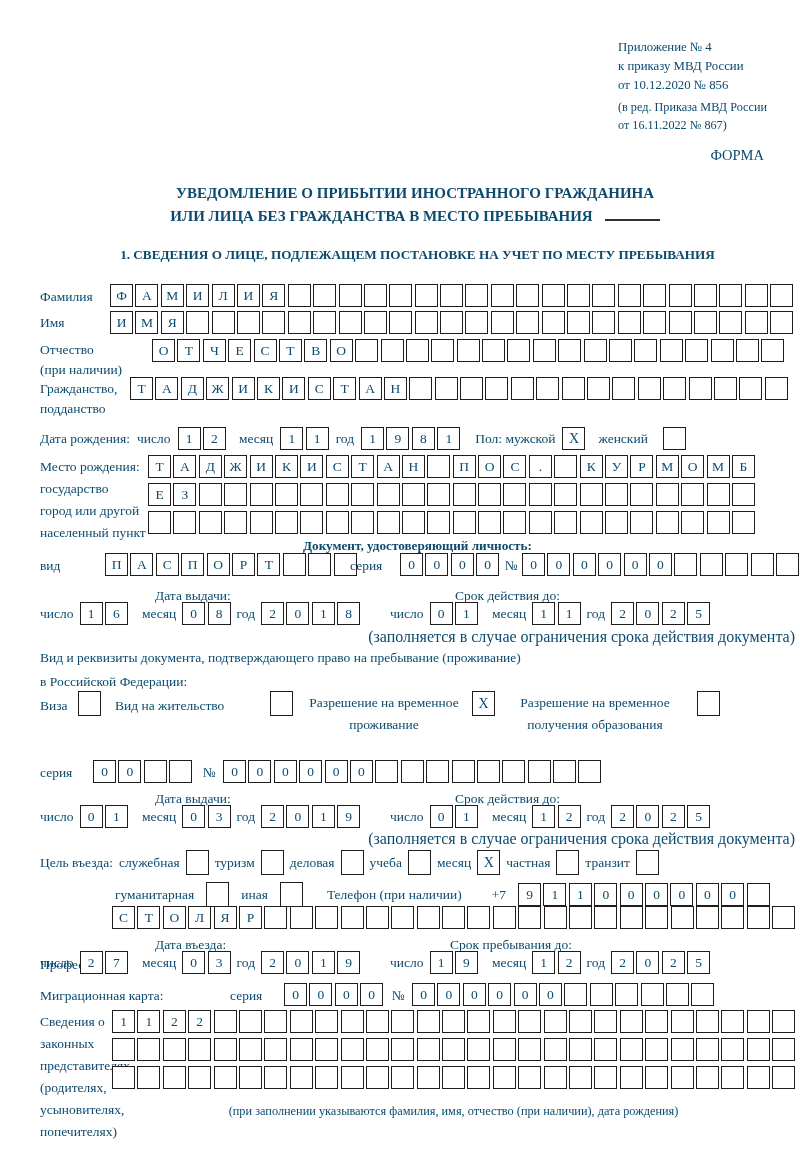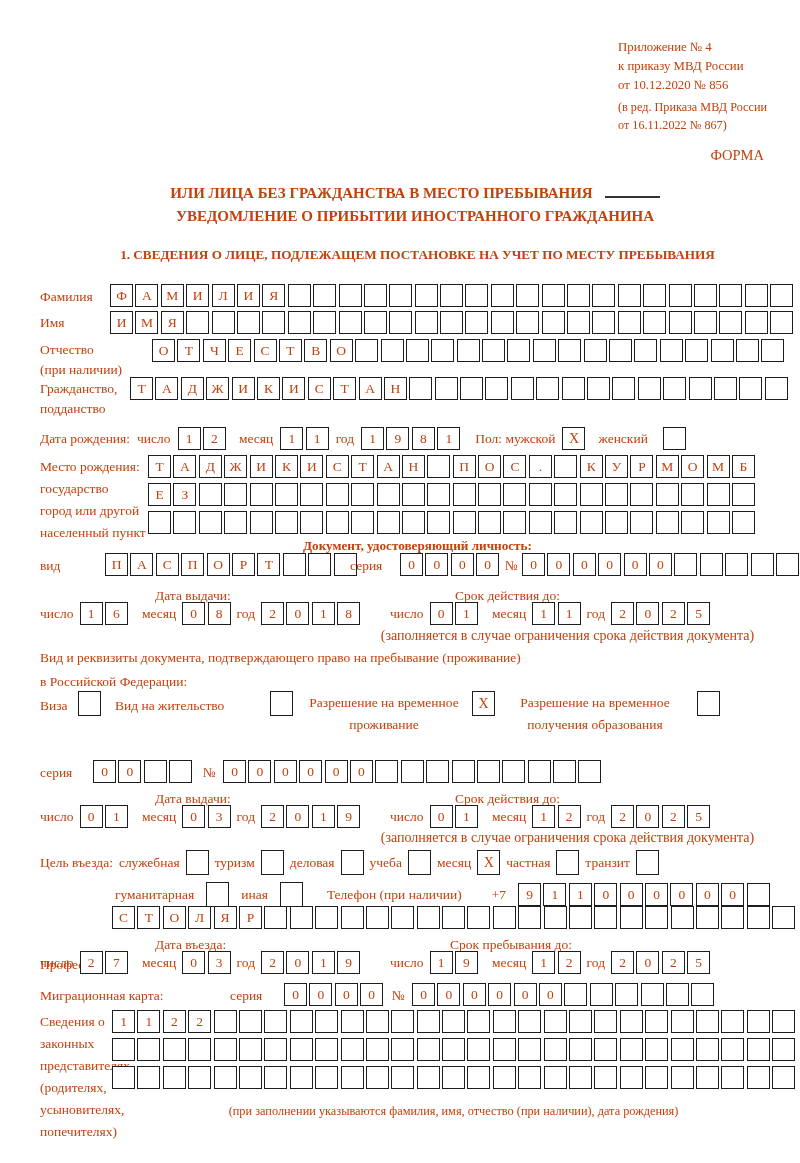--- a/index.html
+++ b/index.html
@@ -1,34 +1,34 @@
 <!DOCTYPE html>
 <html><head>
 <meta charset="utf-8">
 <style>
   html,body{margin:0;padding:0;background:#fff;}
-  .page{position:relative;width:800px;height:1163px;background:#ffffff;color:#c2410c;
+  .page{position:relative;width:800px;height:1163px;background:#ffffff;color:#0c4a6e;
         font-family:"Liberation Serif","DejaVu Serif",serif;overflow:hidden;}
   .abs{position:absolute;}
   .lbl{font-size:13.5px;white-space:nowrap;}
   .b{font-weight:normal;}
   .cells{display:flex;gap:2.4px;}
   .cell{box-sizing:border-box;flex:0 0 auto;width:23px;height:23px;border:1.5px solid #1d1d1d;
         display:flex;align-items:center;justify-content:center;font-size:13.5px;background:#fff;}
   .chk{box-sizing:border-box;flex:0 0 auto;width:23px;height:25px;border:1.6px solid #1d1d1d;
         display:flex;align-items:center;justify-content:center;font-size:14px;background:#fff;}
   .row{display:flex;align-items:center;gap:7px;}
   .dgroup{display:flex;align-items:center;gap:6px;}
   .hdr{font-size:12.8px;line-height:19px;}
   .hdr-sub{font-size:12.2px;line-height:18px;margin-top:3px;}
   .title{width:740px;text-align:center;font-weight:bold;font-size:15px;line-height:23px;}
   .blank-underline{display:inline-block;width:55px;border-bottom:2px solid #333;
         vertical-align:baseline;margin-left:12px;}
   .sect{width:755px;text-align:center;font-weight:bold;font-size:13.2px;}
-  .note{font-size:14px;text-align:center;width:455px;}
+  .note{font-size:16px;text-align:right;width:455px;}
   .dochead{width:755px;text-align:center;font-weight:bold;font-size:13.2px;}
   .ctr{text-align:center;font-size:13.5px;line-height:22px;}
 </style>
 </head>
 <body>
 
 <div class="page">
 
   <div class="abs hdr" style="left:618px;top:38px;">
     <div>Приложение № 4</div>
@@ -36,22 +36,22 @@
     <div>от 10.12.2020 № 856</div>
     <div class="hdr-sub">
       <div>(в ред. Приказа МВД России</div>
       <div>от 16.11.2022 № 867)</div>
     </div>
   </div>
 
   <div class="abs b" style="right:36px;top:147px;font-size:14.5px;">ФОРМА</div>
 
   <div class="abs title" style="left:45px;top:182px;">
+    <div>УВЕДОМЛЕНИЕ О ПРИБЫТИИ ИНОСТРАННОГО ГРАЖДАНИНА</div>
     <div><span>ИЛИ ЛИЦА БЕЗ ГРАЖДАНСТВА В МЕСТО ПРЕБЫВАНИЯ</span><span class="blank-underline"></span></div>
-    <div>УВЕДОМЛЕНИЕ О ПРИБЫТИИ ИНОСТРАННОГО ГРАЖДАНИНА</div>
   </div>
 
   <div class="abs sect" style="left:40px;top:247px;">1. СВЕДЕНИЯ О ЛИЦЕ, ПОДЛЕЖАЩЕМ ПОСТАНОВКЕ НА УЧЕТ ПО МЕСТУ ПРЕБЫВАНИЯ</div>
 
   <div class="abs lbl" style="left:40px;top:289px;">Фамилия</div>
   <div class="abs cells" style="left:110px;top:284px;">
       <span class="cell">Ф</span>
       <span class="cell">А</span>
       <span class="cell">М</span>
       <span class="cell">И</span>

